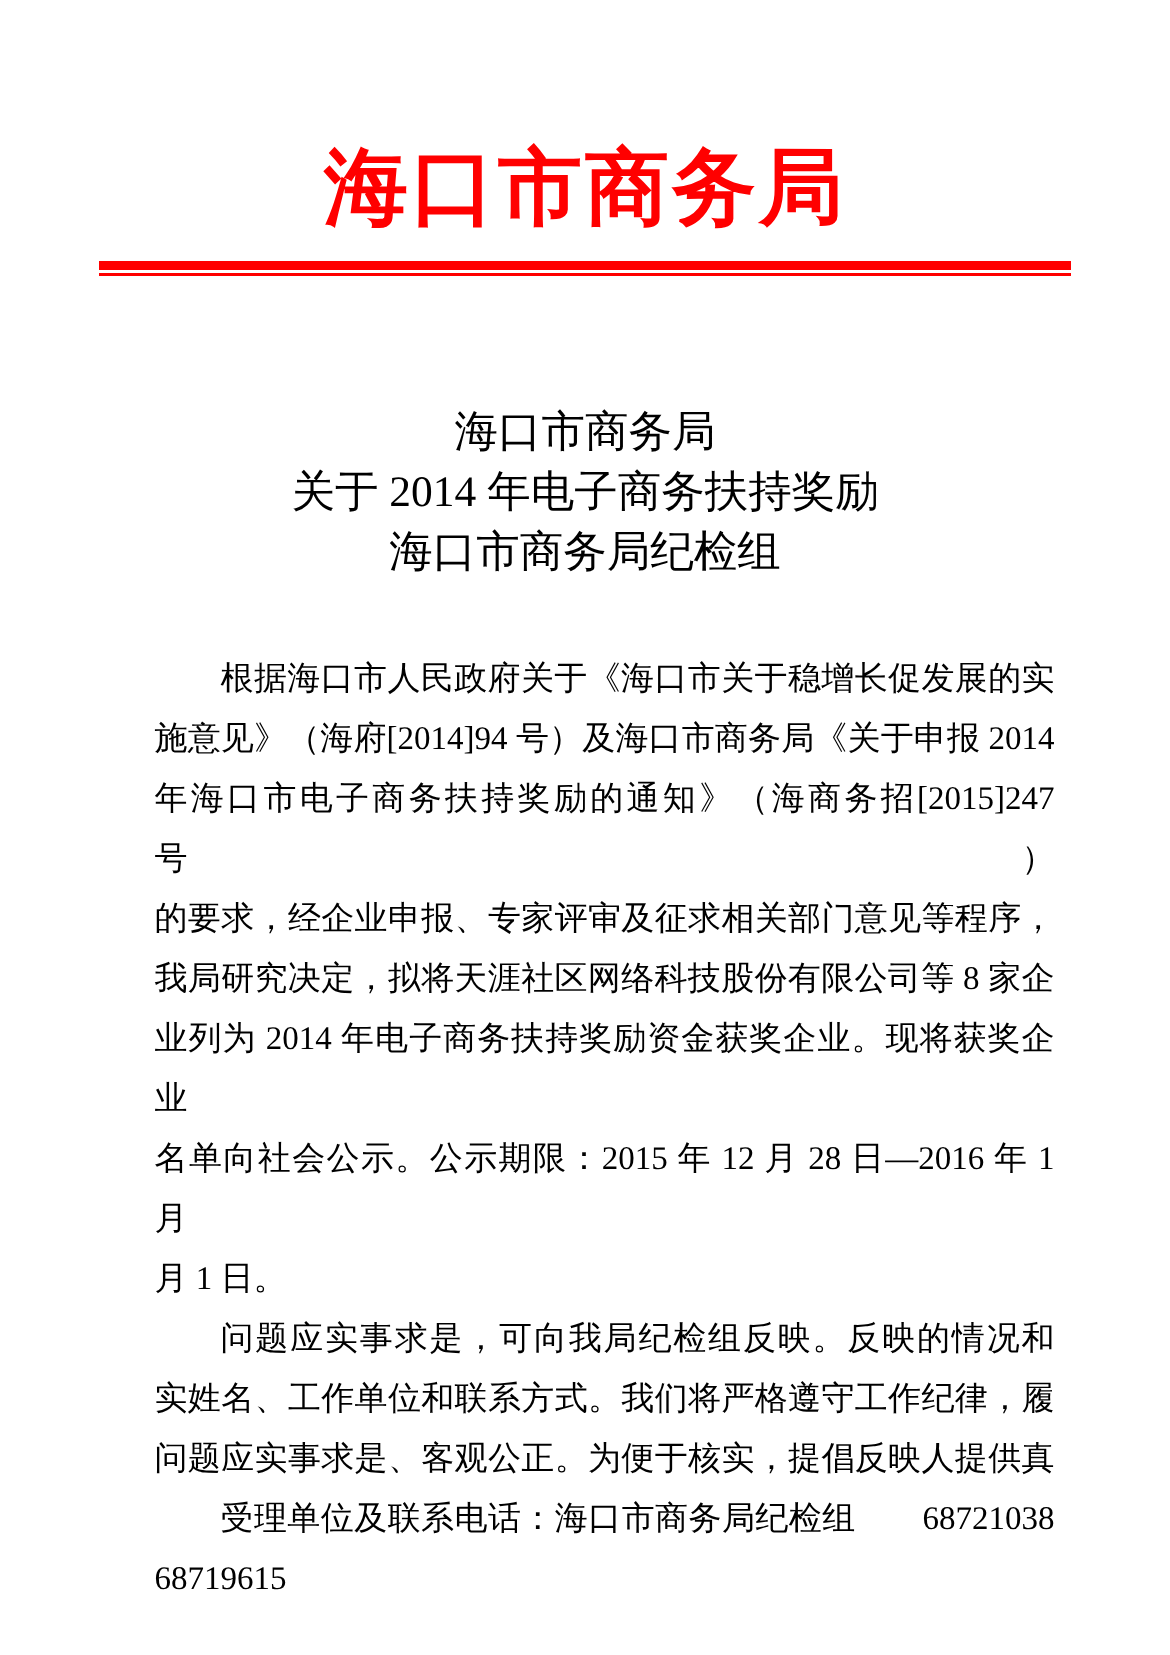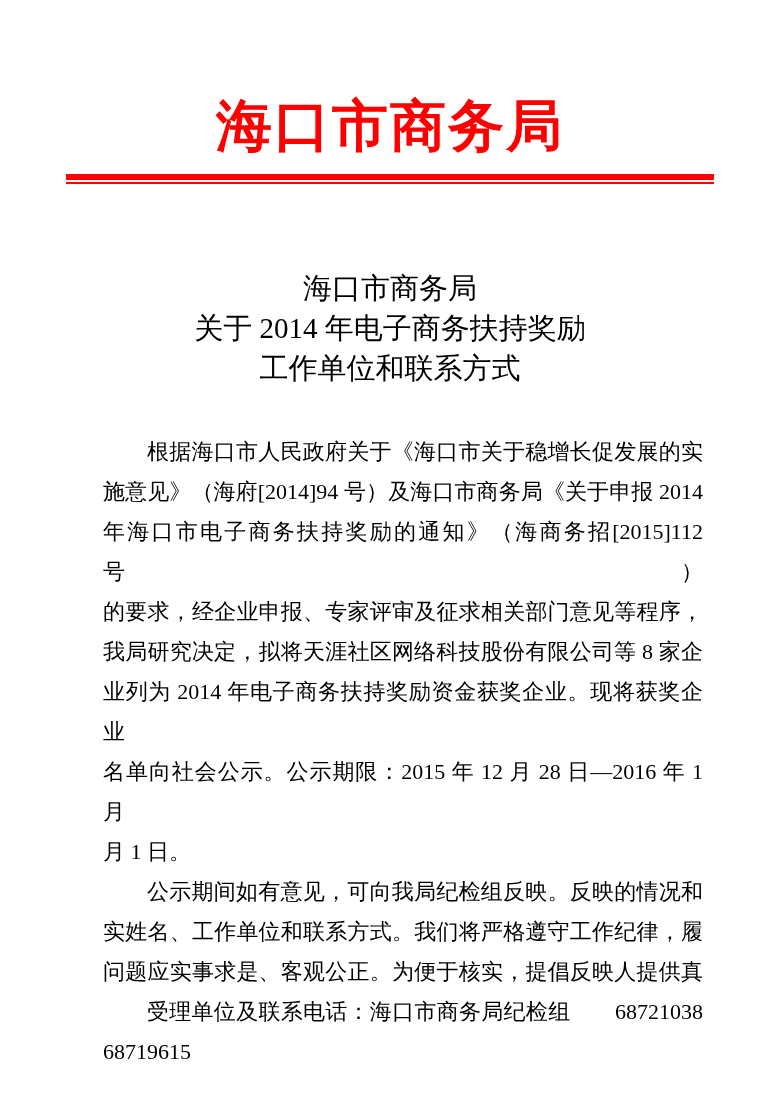--- a/index.html
+++ b/index.html
@@ -87,36 +87,36 @@
   <div class="letterhead">海口市商务局</div>
 
   <div class="red-rule">
     <div class="rule-thick"></div>
     <div class="rule-thin"></div>
   </div>
 
   <div class="doc-title" id="doc-title">
       <div class="title-line">海口市商务局</div>
       <div class="title-line">关于 2014 年电子商务扶持奖励</div>
-      <div class="title-line">工作单位和联系方式</div>
+      <div class="title-line">海口市商务局纪检组</div>
     </div>
 
   <div class="doc-body" id="doc-body">
       <div class="paragraph">
         <div class="body-line first">根据海口市人民政府关于《海口市关于稳增长促发展的实</div>
         <div class="body-line">施意见》（海府[2014]94 号）及海口市商务局《关于申报 2014</div>
-        <div class="body-line">年海口市电子商务扶持奖励的通知》（海商务招[2015]112 号）</div>
+        <div class="body-line">年海口市电子商务扶持奖励的通知》（海商务招[2015]247 号）</div>
         <div class="body-line">的要求，经企业申报、专家评审及征求相关部门意见等程序，</div>
         <div class="body-line">我局研究决定，拟将天涯社区网络科技股份有限公司等 8 家企</div>
         <div class="body-line">业列为 2014 年电子商务扶持奖励资金获奖企业。现将获奖企业</div>
         <div class="body-line">名单向社会公示。公示期限：2015 年 12 月 28 日—2016 年 1 月</div>
         <div class="body-line last">月 1 日。</div>
       </div>
       <div class="paragraph">
-        <div class="body-line first">公示期间如有意见，可向我局纪检组反映。反映的情况和</div>
+        <div class="body-line first">问题应实事求是，可向我局纪检组反映。反映的情况和</div>
         <div class="body-line">实姓名、工作单位和联系方式。我们将严格遵守工作纪律，履</div>
         <div class="body-line">问题应实事求是、客观公正。为便于核实，提倡反映人提供真</div>
       </div>
       <div class="paragraph">
         <div class="body-line first">受理单位及联系电话：海口市商务局纪检组　　68721038</div>
         <div class="body-line last">68719615</div>
       </div>
     </div>
 
 </div>

